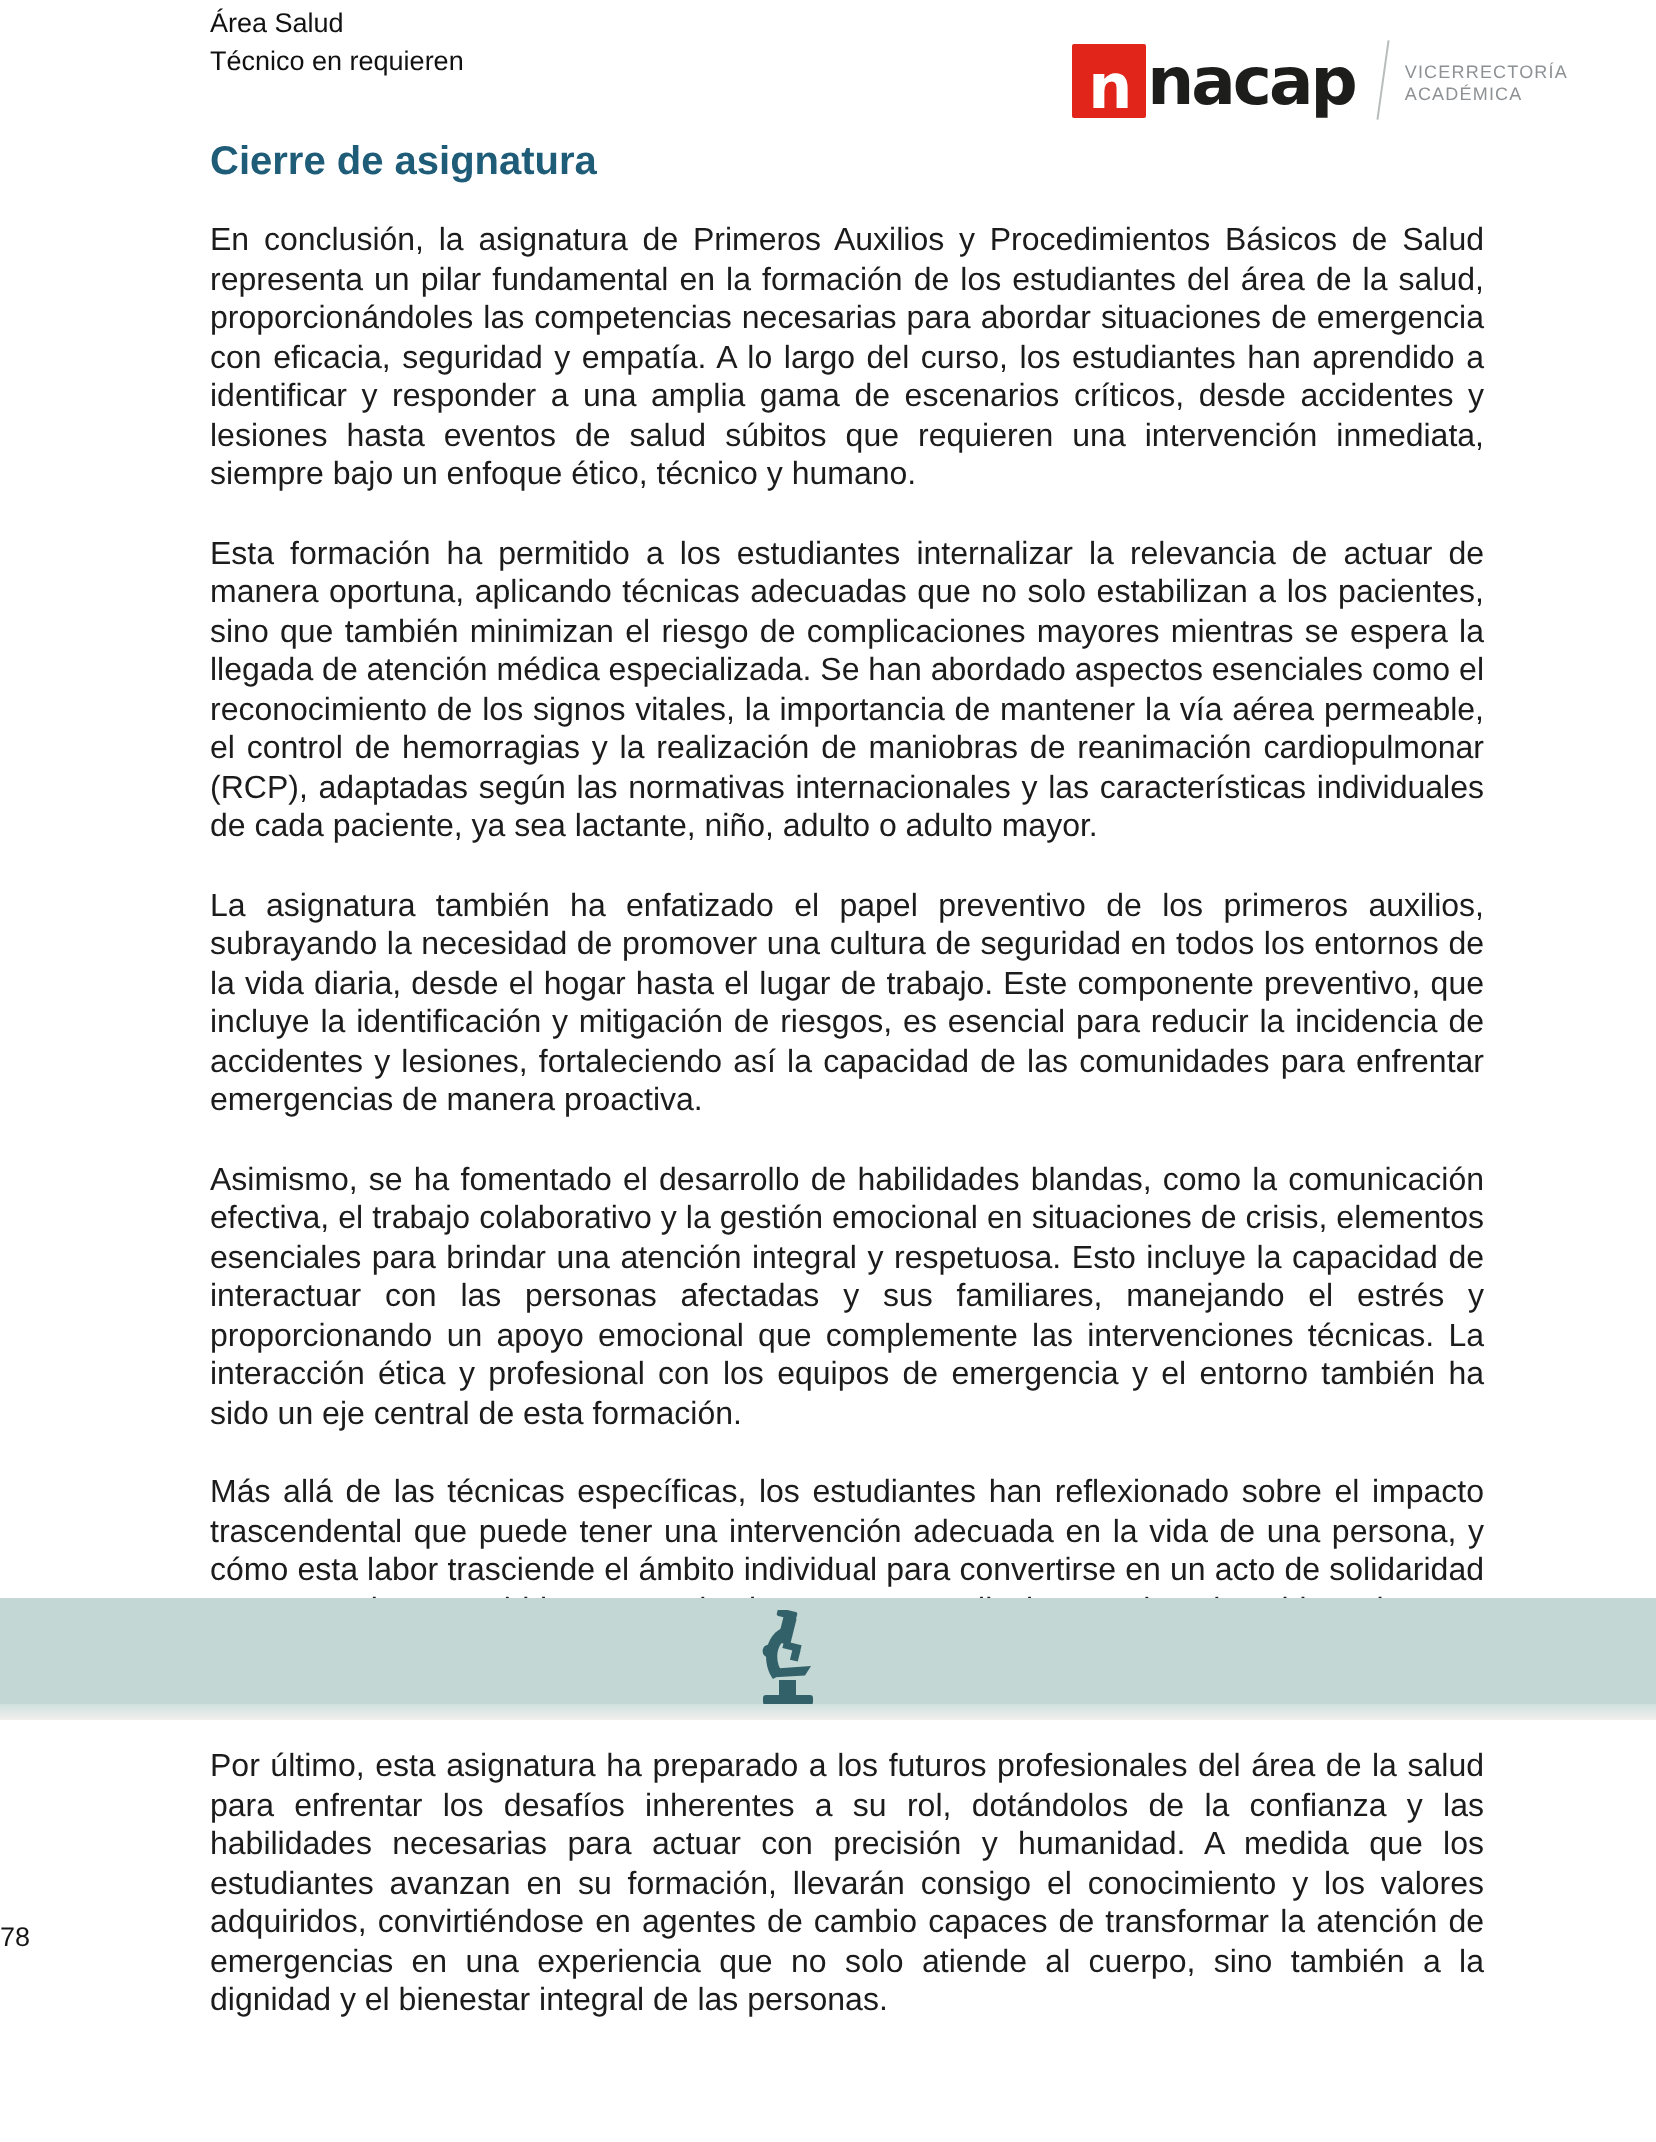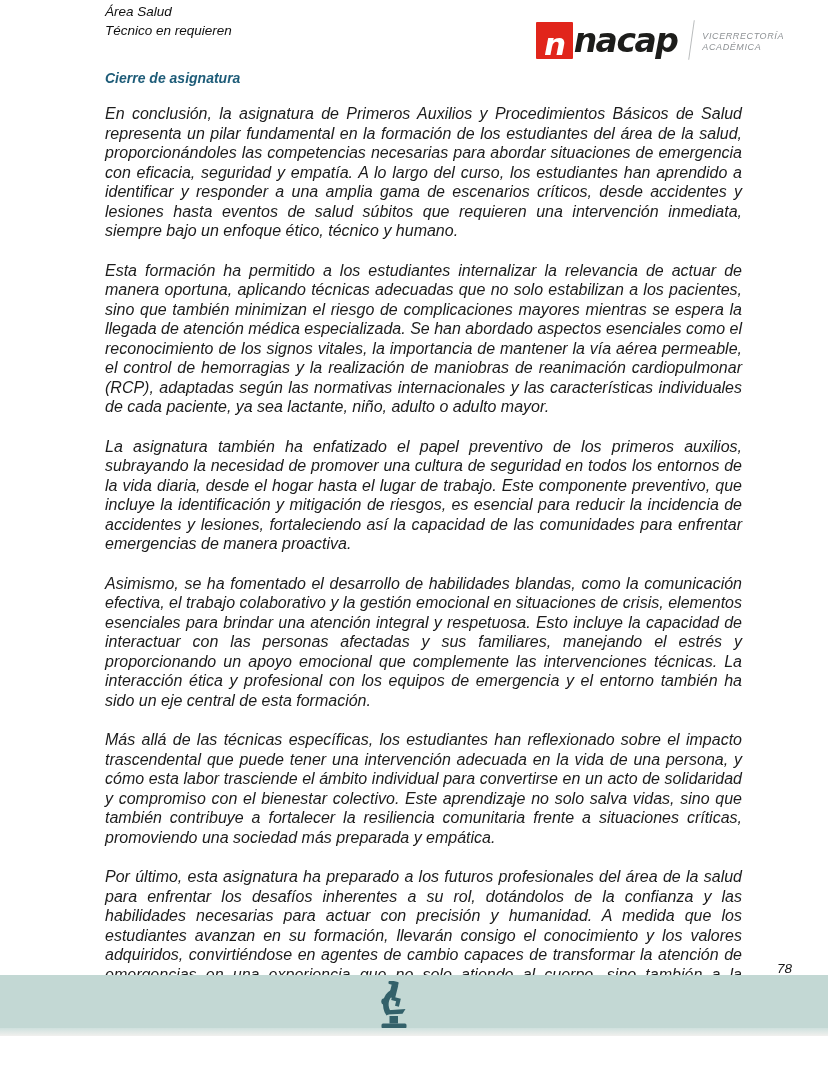--- a/index.html
+++ b/index.html
@@ -6,23 +6,22 @@
   body {
     width: 828px; height: 1071px;
     background: #ffffff;
     font-family: "Liberation Sans", sans-serif;
     color: #1d1d1d;
     position: relative;
     overflow: hidden;
   }
   .page {
     position: relative;
-    width: 828px; height: 1036px;
+    width: 828px; height: 860px;
     background: #ffffff;
-    font-style: italic;
   }
 
   
   .header-left {
     position: absolute;
     top: 2px; left: 105px;
     font-size: 13.5px;
     line-height: 19px;
     color: #111111;
   }
@@ -73,38 +72,38 @@
   }
 
   
   main {
     position: absolute;
     top: 70px; left: 105px;
     width: 637px;
   }
   .section-title {
     margin: 0 0 18px 0;
-    font-size: 14px;
+    font-size: 20px;
     font-weight: bold;
     color: #1e5c78;
   }
   main p {
     margin: 0 0 20px 0;
     font-size: 16px;
     line-height: 19.5px;
     text-align: justify;
     color: #1c1c1c;
   }
 
   
   .page-footer {
     position: absolute;
     top: 959px; left: 0;
     width: 792px;
-    text-align: right;
+    text-align: left;
     font-size: 13.5px;
     line-height: 19px;
     color: #161616;
   }
 
   
   .band {
     position: absolute;
     left: 0; bottom: 0;
     width: 828px; height: 61px;

